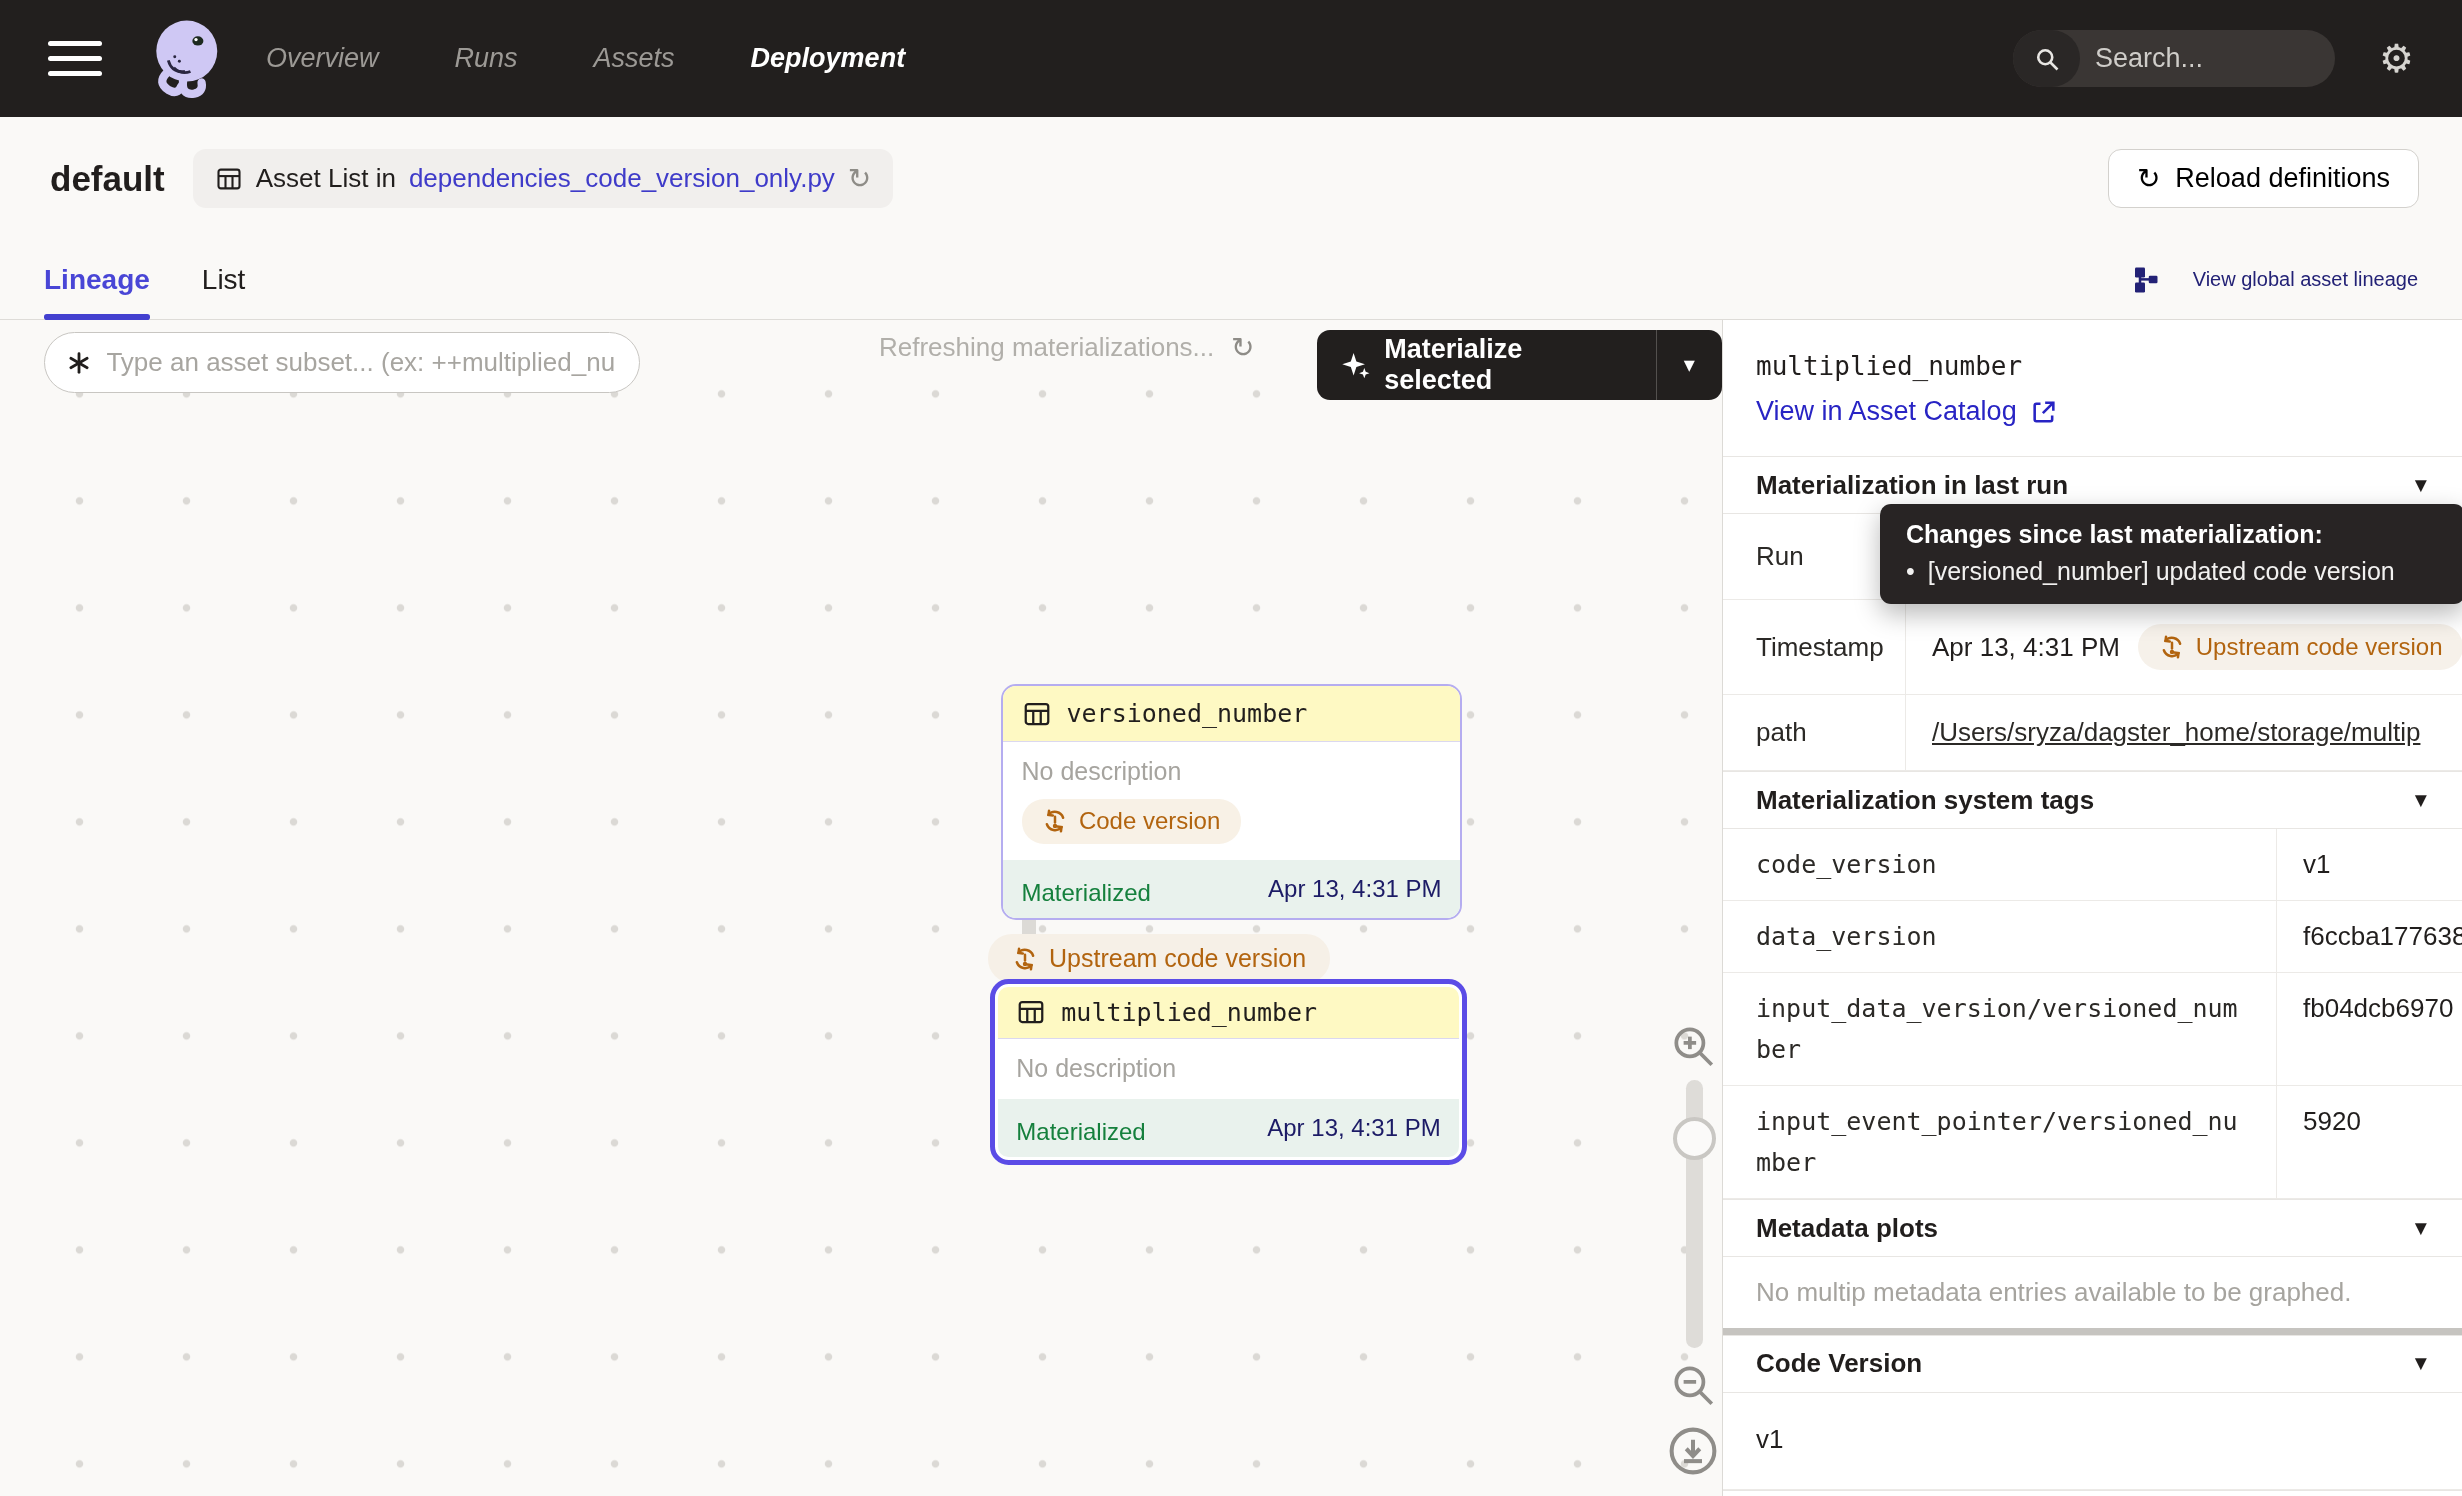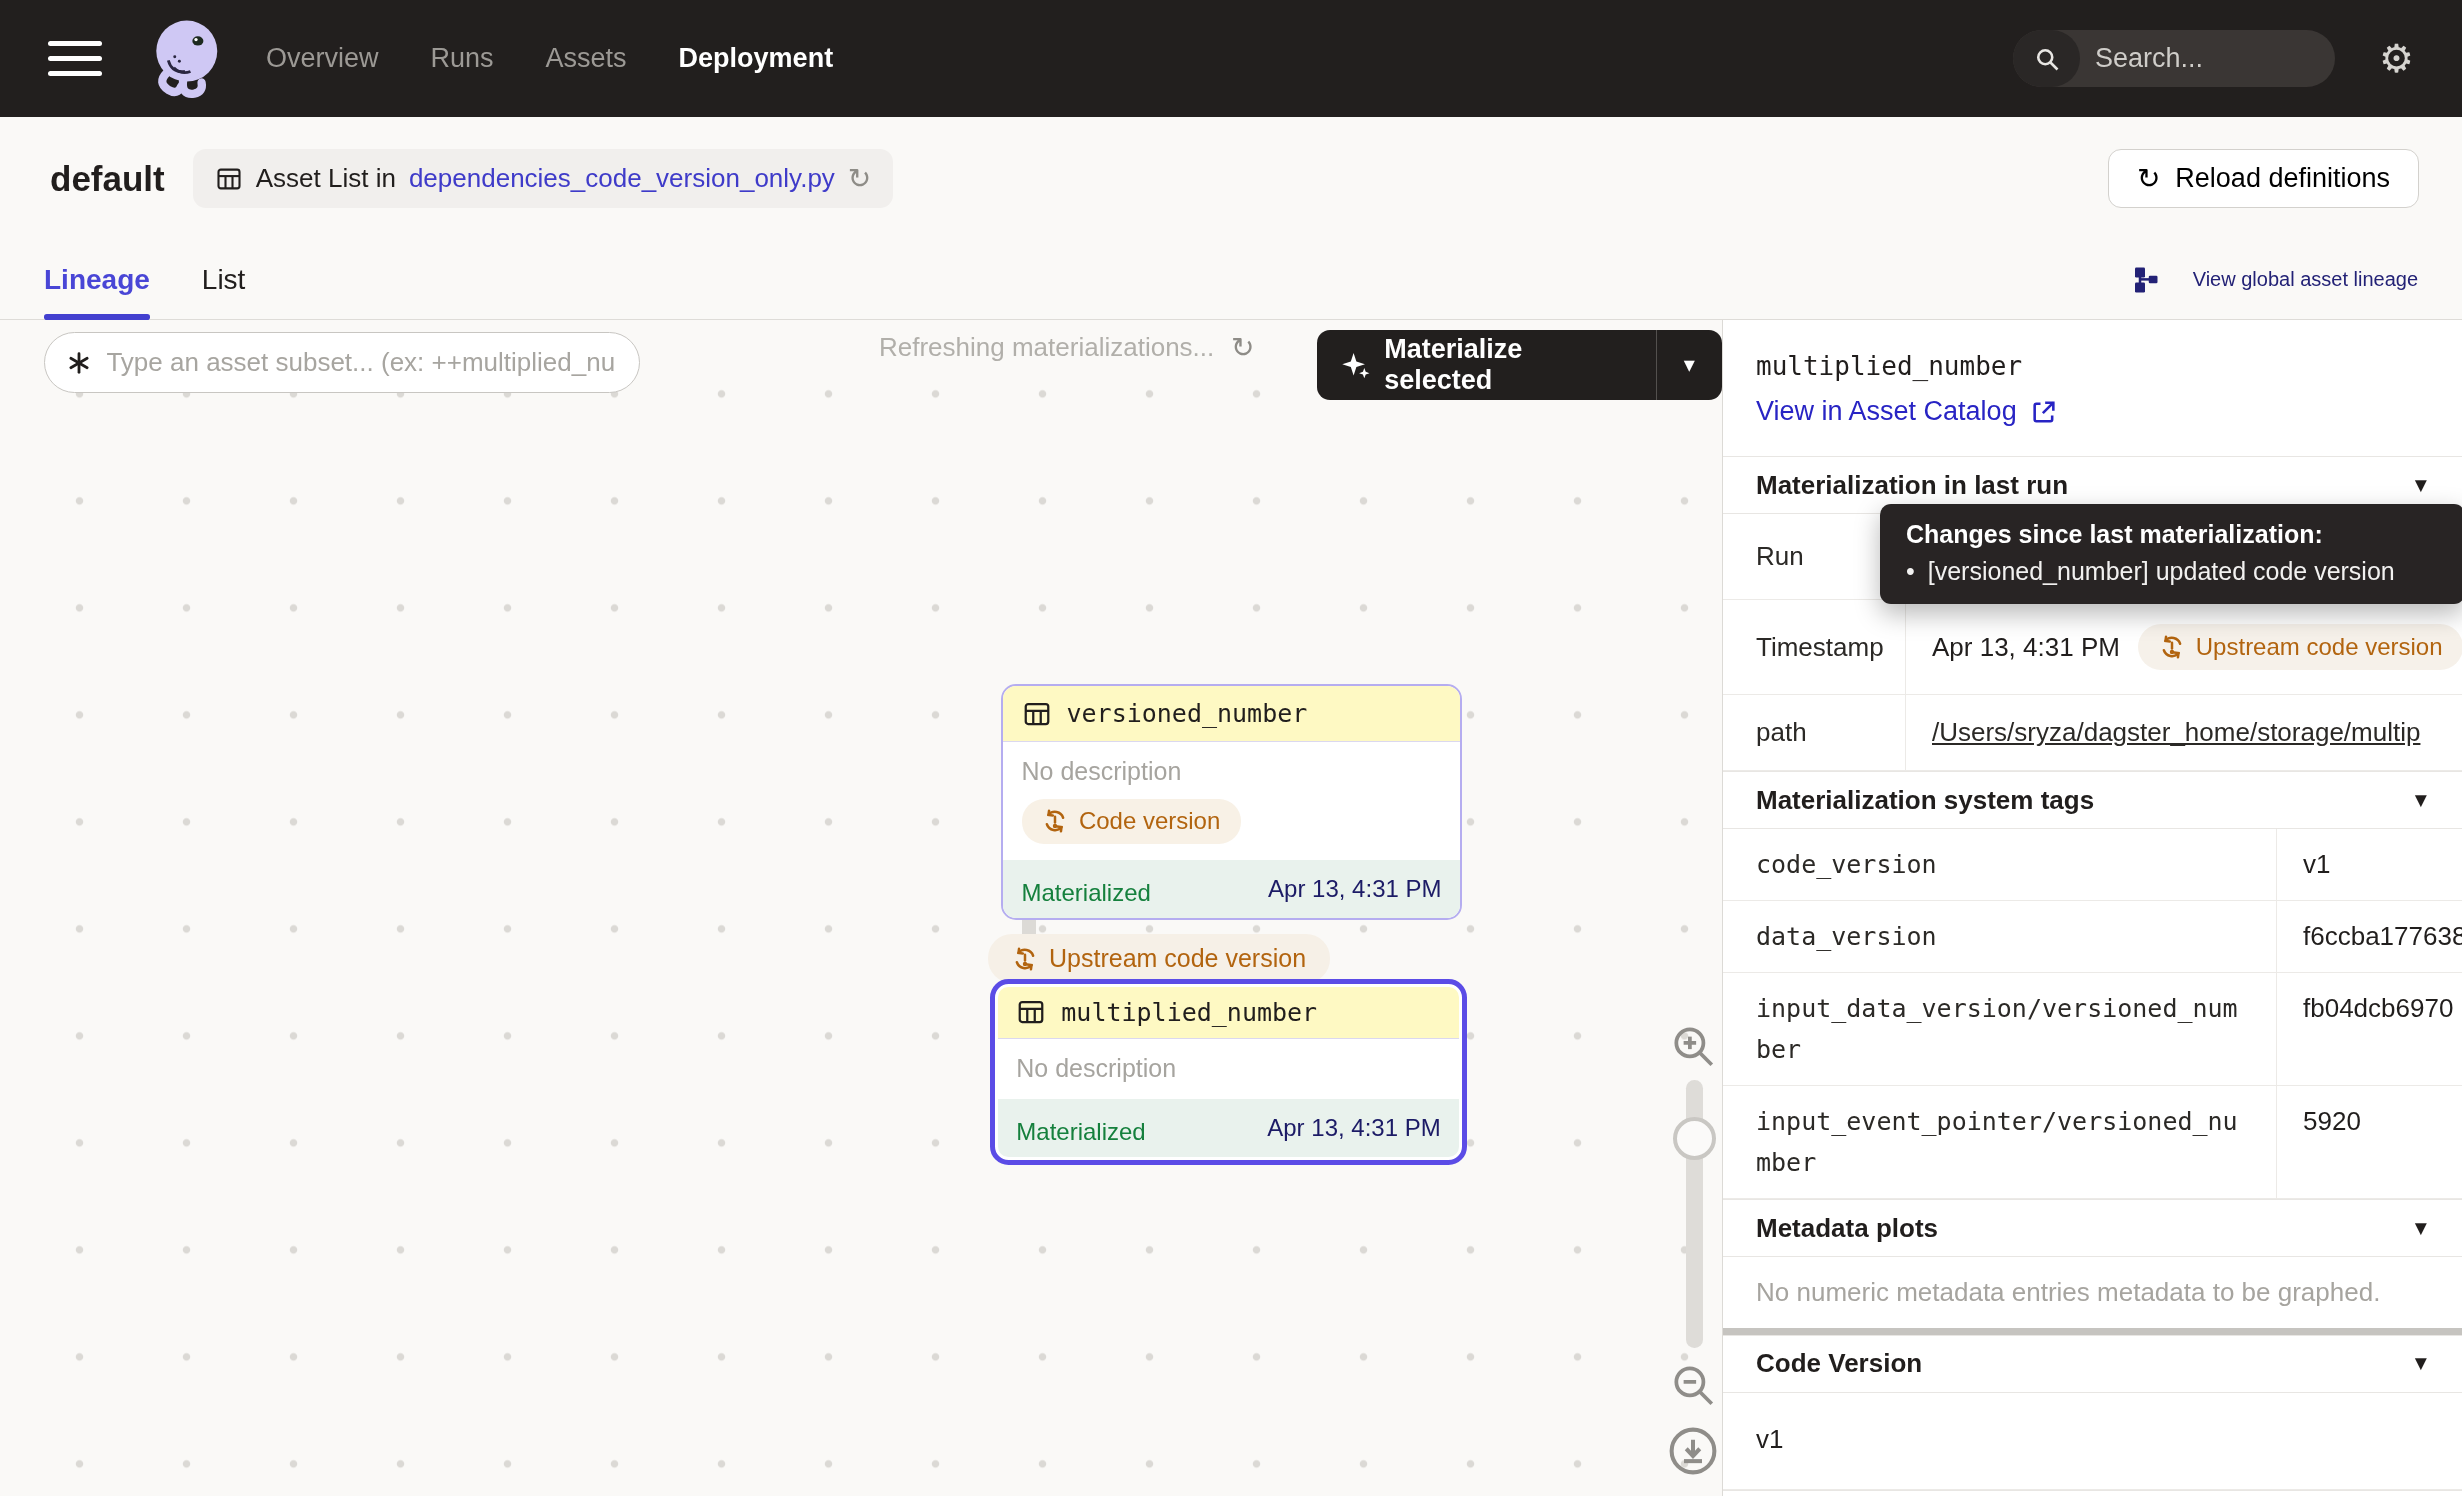--- a/index.html
+++ b/index.html
@@ -5,21 +5,21 @@
   * { box-sizing: border-box; margin: 0; padding: 0; }
   html,body { width:2462px; height:1497px; overflow:hidden; }
   body { font-family:"Liberation Sans",sans-serif; background:#faf9f7; color:#211e1d; }
   .app { position:relative; width:2462px; height:1497px; }
 
   
   .topbar { height:117px; background:#221f1e; display:flex; align-items:center; padding:0 48px; gap:44px; }
   .hamburger { width:54px; display:flex; flex-direction:column; gap:9.3px; cursor:pointer; }
   .hamburger span { display:block; height:5.6px; background:#fff; border-radius:2.8px; }
   .logo { width:76px; height:85px; flex:0 0 auto; }
-  .navlinks { display:flex; gap:52px; align-items:center; }
+  .navlinks { display:flex; gap:76px; align-items:center;font-style:italic; }
   .navlink { font-size:27px; color:#9c9995; cursor:pointer; }
   .navlink.active { color:#ffffff; font-weight:700; }
   .search { margin-left:auto; width:322px; height:57px; background:#3a3634; border-radius:29px; display:flex; align-items:center; overflow:hidden; }
   .search .mag { width:67px; height:57px; border-radius:29px; background:#2a2726; display:flex; align-items:center; justify-content:center; flex:0 0 auto; }
   .search input { flex:1; background:transparent; border:none; outline:none; font-size:27px; color:#d9d7d3; font-family:inherit; padding-left:15px; }
   .search input::placeholder { color:#cfcdc9; }
   .gear { font-size:39px; color:#d6d4d0; cursor:pointer; line-height:1; }
 
   
   .header { height:123px; display:flex; align-items:center; padding:0 43px 0 50px; gap:28px; background:#faf9f7; }
@@ -358,21 +358,21 @@
       </div>
       <div class="tagrow">
         <div class="k">input_event_pointer/versioned_number</div>
         <div class="v">5920</div>
       </div>
 
       <div class="sec">
         <span class="sec-h">Metadata plots</span>
         <span class="caret">▼</span>
       </div>
-      <div class="empty-note">No numeric metadata entries metadata to be graphed.</div>
+      <div class="empty-note">No multip metadata entries available to be graphed.</div>
 
       <div class="thickdiv"></div>
 
       <div class="sec">
         <span class="sec-h">Code Version</span>
         <span class="caret">▼</span>
       </div>
       <div class="cv-valrow">v1</div>
 
       <div class="sec">

